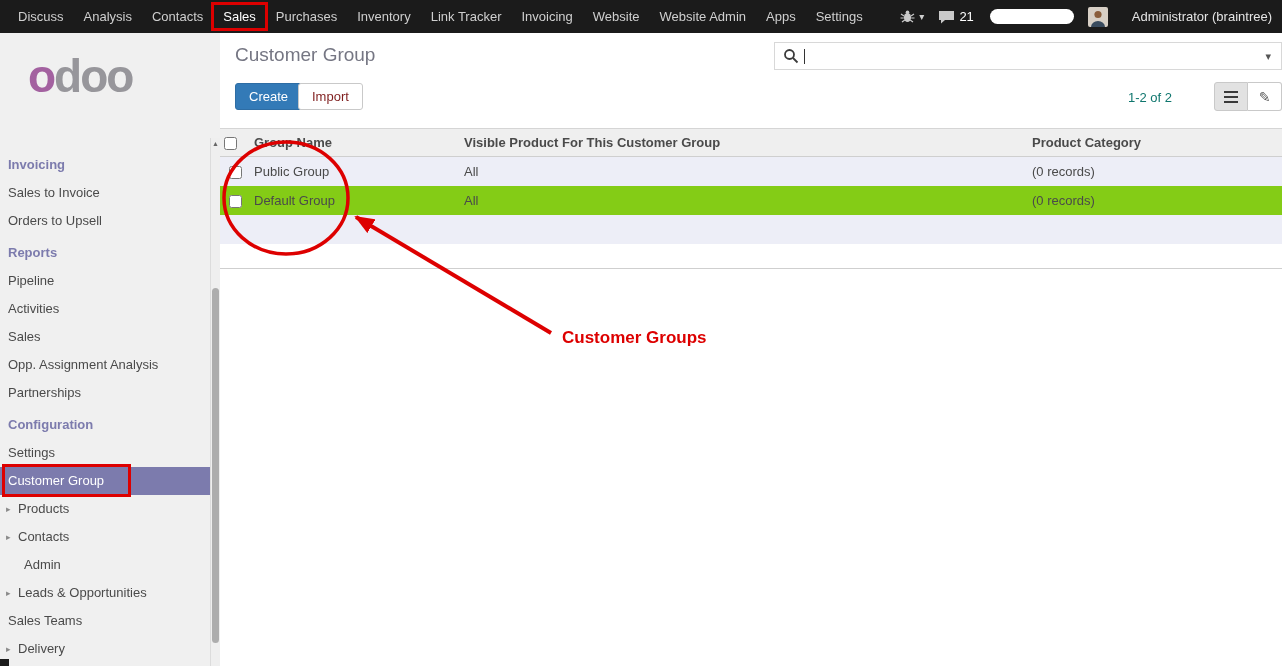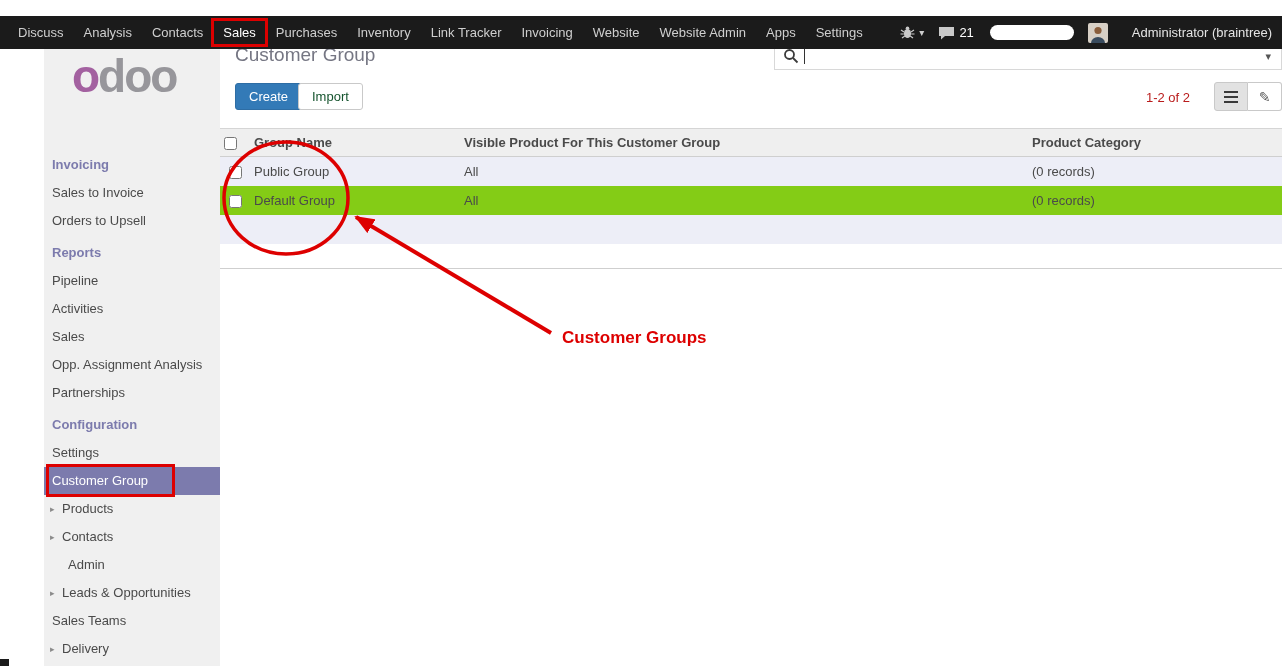--- a/index.html
+++ b/index.html
@@ -1,34 +1,34 @@
 <!DOCTYPE html>
 <html><head>
 <meta charset="utf-8">
 <style>
   * { margin:0; padding:0; box-sizing:border-box; }
   body { background:#888; font-family:"Liberation Sans", sans-serif; }
   .screen { position:relative; width:1282px; height:666px; background:#fff; overflow:hidden; margin:0 auto; }
 
   
-  .topbar { position:absolute; top:16px; left:0; right:0; height:33px; background:#1b1b1b; display:flex; align-items:stretch; color:#cfcfcf; font-size:13px; z-index:5; }
+  .topbar { position:absolute; top:0; left:0; right:0; height:33px; background:#1b1b1b; display:flex; align-items:stretch; color:#cfcfcf; font-size:13px; z-index:5; }
   .menus { display:flex; padding-left:8px; }
   .menu-item { position:relative; line-height:33px; padding:0 10px; white-space:nowrap; cursor:pointer; }
   .menu-item.active { color:#ffffff; }
   .annot-box-sales { position:absolute; left:-2px; right:-2px; top:2px; bottom:2px; border:3px solid #dd0000; pointer-events:none; }
   .topbar-right { margin-left:auto; display:flex; align-items:center; padding-right:10px; }
   .tb-group { display:flex; align-items:center; gap:4px; margin-left:14px; }
   .tb-caret { font-size:10px; color:#cfcfcf; }
   .msg-count { color:#fff; }
   .pill { width:84px; height:15px; background:#ffffff; border-radius:8px; margin-left:16px; }
   .avatar { width:20px; height:20px; margin-left:14px; border-radius:2px; overflow:hidden; flex:0 0 auto; }
   .user-name { margin-left:24px; color:#e4e4e4; white-space:nowrap; }
 
   
-  .sidebar { position:absolute; top:33px; left:0; width:220px; bottom:0; background:#f0f0f0;margin-left:44px; }
+  .sidebar { position:absolute; top:33px; left:0; width:220px; bottom:0; background:#f0f0f0; }
   .logo { position:absolute; top:20px; left:28px; font-size:46px; font-weight:bold; letter-spacing:-2px; line-height:1; cursor:pointer; }
   .logo-purple { color:#a361a0; }
   .logo-gray { color:#97969b; }
   .side-menu { position:absolute; top:118px; left:0; right:10px; bottom:0; overflow:hidden; font-size:13px; }
   .side-heading { color:#7c7bad; font-weight:bold; line-height:28px; padding-left:8px; }
   .side-heading.gap { margin-top:4px; }
   .side-item { position:relative; display:flex; align-items:center; line-height:28px; height:28px; padding-left:8px; color:#4a4a4a; cursor:pointer; white-space:nowrap; }
   .side-item.expandable { padding-left:6px; }
   .side-item.nested { padding-left:24px; }
   .side-item .arrow { display:inline-block; width:12px; font-size:9px; color:#8a8a8a; }
@@ -41,22 +41,22 @@
   
   .content { position:absolute; top:33px; left:220px; right:0; bottom:0; background:#fff; }
   .page-title { position:absolute; left:15px; top:11px; font-size:19px; font-weight:400; color:#757683; }
   .searchview { position:absolute; right:0; top:9px; width:508px; height:28px; border:1px solid #d8d8d8; background:#fff; display:flex; align-items:center; padding:0 8px; }
   .searchview .mag { margin-right:5px; flex:0 0 auto; }
   .text-cursor { width:1px; height:15px; background:#333; margin-right:2px; }
   .search-input { flex:1; border:none; outline:none; font-size:13px; background:transparent; }
   .search-caret { font-size:11px; color:#555; cursor:pointer; padding:0 2px; }
   .btn { font-size:13px; padding:5px 13px; border-radius:3px; cursor:pointer; font-family:"Liberation Sans", sans-serif; }
   .btn-create { position:absolute; left:15px; top:50px; background:#337ab7; border:1px solid #2e6da4; color:#fff; }
-  .btn-import { position:absolute; left:78px; top:50px; background:#fff; border:1px solid #c9c9c9; color:#14532d; }
-  .pager { position:absolute; right:92px; top:57px; font-size:13px; color:#b91c1c; }
+  .btn-import { position:absolute; left:78px; top:50px; background:#fff; border:1px solid #c9c9c9; color:#7f1d1d; }
+  .pager { position:absolute; right:110px; top:57px; font-size:13px; color:#0f766e; }
   .switcher { position:absolute; right:0; top:49px; display:flex; }
   .switch-btn { width:34px; height:29px; border:1px solid #c9c9c9; background:#fff; display:flex; align-items:center; justify-content:center; cursor:pointer; }
   .switch-btn.first { border-radius:3px 0 0 3px; }
   .switch-btn.last { border-radius:0 3px 3px 0; border-left:none; }
   .switch-btn.active { background:#e2e2e2; }
   .pencil { font-size:14px; color:#555; }
 
   .sheet { position:absolute; top:95px; left:0; right:0; }
   .list-table { width:100%; border-collapse:collapse; table-layout:fixed; font-size:13px; color:#4a4a4a; }
   .list-table th { background:#efefef; border-top:1px solid #d5d5d5; border-bottom:1px solid #cfcfcf; font-weight:bold; text-align:left; padding:0 4px; height:28px; }

